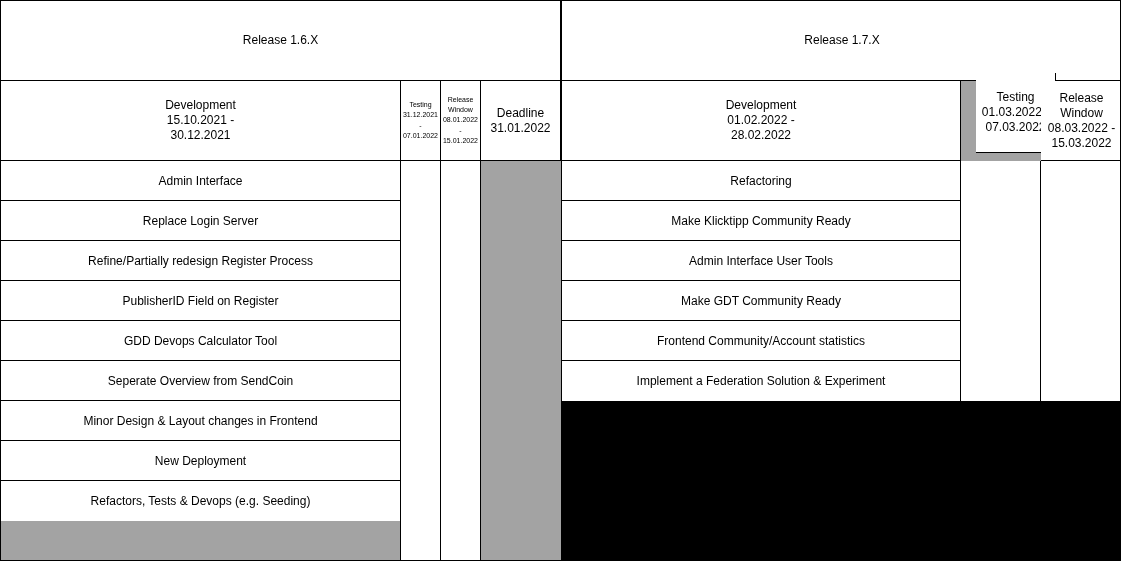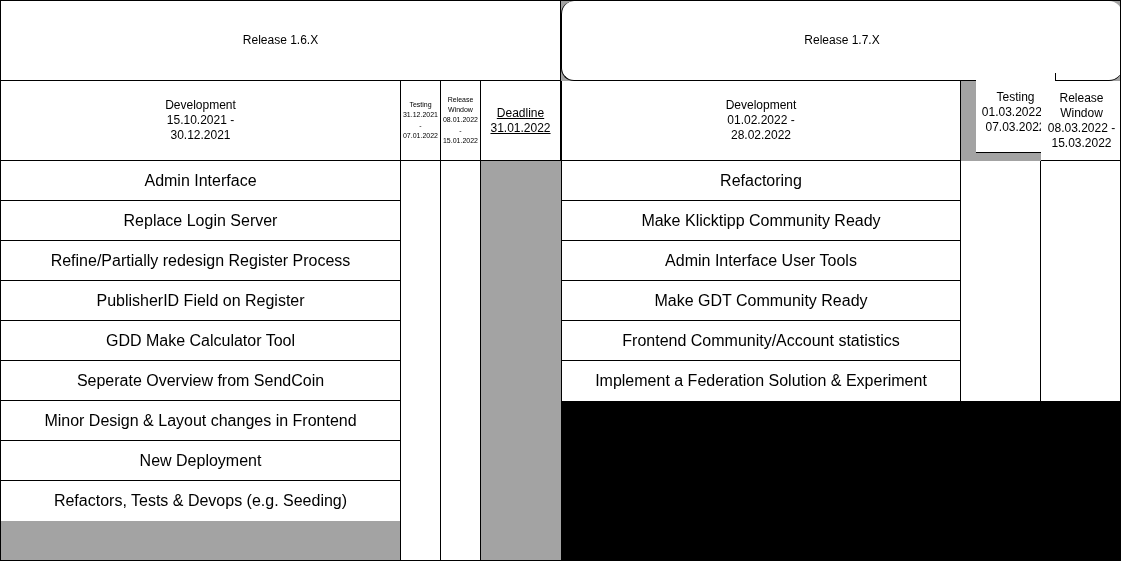--- a/index.html
+++ b/index.html
@@ -37,21 +37,21 @@
   .small-text { font-size: 7px; line-height: 1.45; }
   .task-col { position: absolute; box-sizing: border-box; }
   .task-row {
     box-sizing: border-box;
     height: 40px;
     border-bottom: 1px solid #000000;
     display: flex;
     align-items: center;
     justify-content: center;
     text-align: left;
-    font-size: 16px;
+    font-size: 12px;
     background: #ffffff;
   }
   .task-row:last-child { border-bottom: none; }
   #redacted-block {
     position: absolute;
     left: 560px;
     top: 400px;
     width: 561px;
     height: 161px;
     background: #000000;
@@ -72,41 +72,41 @@
 31.12.2021
 -
 07.01.2022</div>
 
   <div class="cell b-r b-b small-text" style="left:440px; top:80px; width:40px; height:80px;">Release
 Window
 08.01.2022
 -
 15.01.2022</div>
 
-  <div class="cell b-r b-b" style="left:480px; top:80px; width:80px; height:80px;text-decoration:underline;">Deadline
+  <div class="cell b-r b-b" style="left:480px; top:80px; width:80px; height:80px;">Deadline
 31.01.2022</div>
 
   <div class="task-col b-r" style="left:0; top:160px; width:400px; height:400px;">
     <div class="task-row">Admin Interface</div>
     <div class="task-row">Replace Login Server</div>
     <div class="task-row">Refine/Partially redesign Register Process</div>
     <div class="task-row">PublisherID Field on Register</div>
-    <div class="task-row">GDD Make Calculator Tool</div>
+    <div class="task-row">GDD Devops Calculator Tool</div>
     <div class="task-row">Seperate Overview from SendCoin</div>
     <div class="task-row">Minor Design &amp; Layout changes in Frontend</div>
     <div class="task-row">New Deployment</div>
     <div class="task-row">Refactors, Tests &amp; Devops (e.g. Seeding)</div>
   </div>
 
   <div class="cell b-r" style="left:400px; top:160px; width:40px; height:400px;"></div>
 
   <div class="cell b-r" style="left:440px; top:160px; width:40px; height:400px;"></div>
 
 
-  <div class="cell b-l b-b" style="left:560px; top:0; width:561px; height:80px;border-radius:13px;">Release 1.7.X</div>
+  <div class="cell b-l b-b" style="left:560px; top:0; width:561px; height:80px;">Release 1.7.X</div>
 
   <div class="cell b-l b-r b-b" style="left:560px; top:80px; width:400px; height:80px;">Development
 01.02.2022 -
 28.02.2022</div>
 
   <div class="cell b-r b-b" style="left:960px; top:72px; width:80px; height:80px;margin-left:15px;">Testing
 01.03.2022 -
 07.03.2022</div>
 
   <div class="cell b-b" style="left:1040px; top:80px; width:81px; height:80px;">Release

